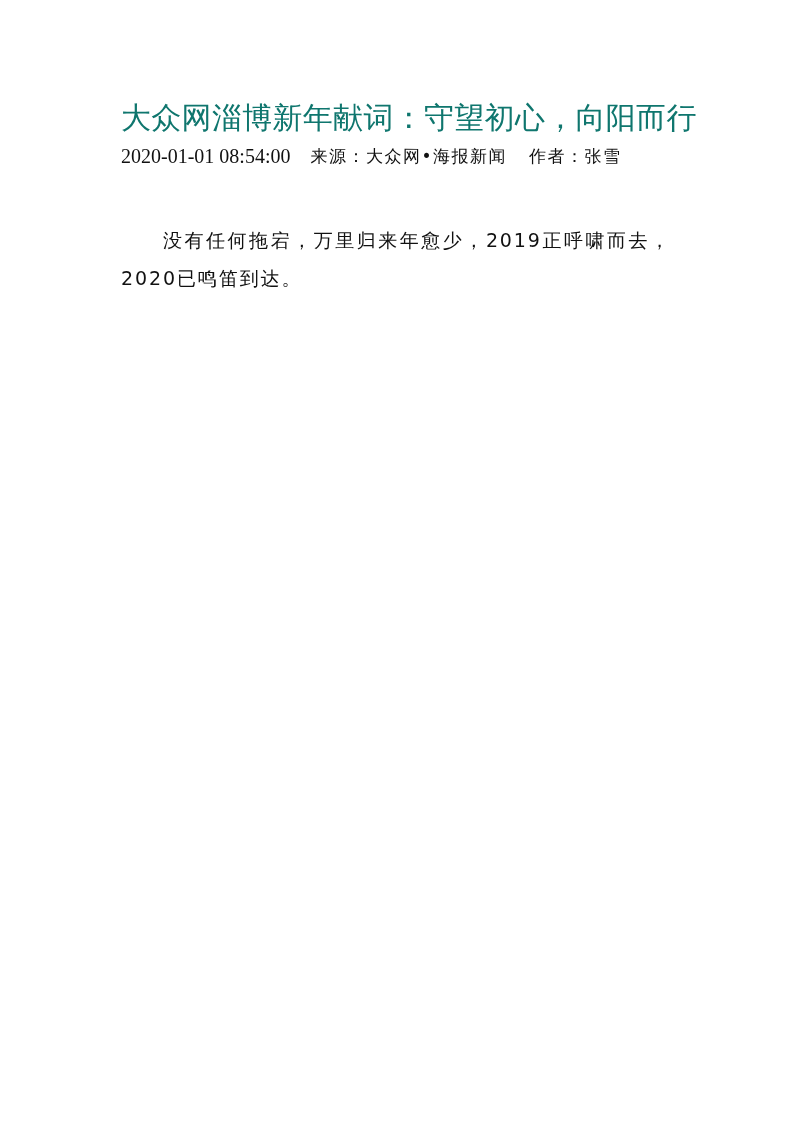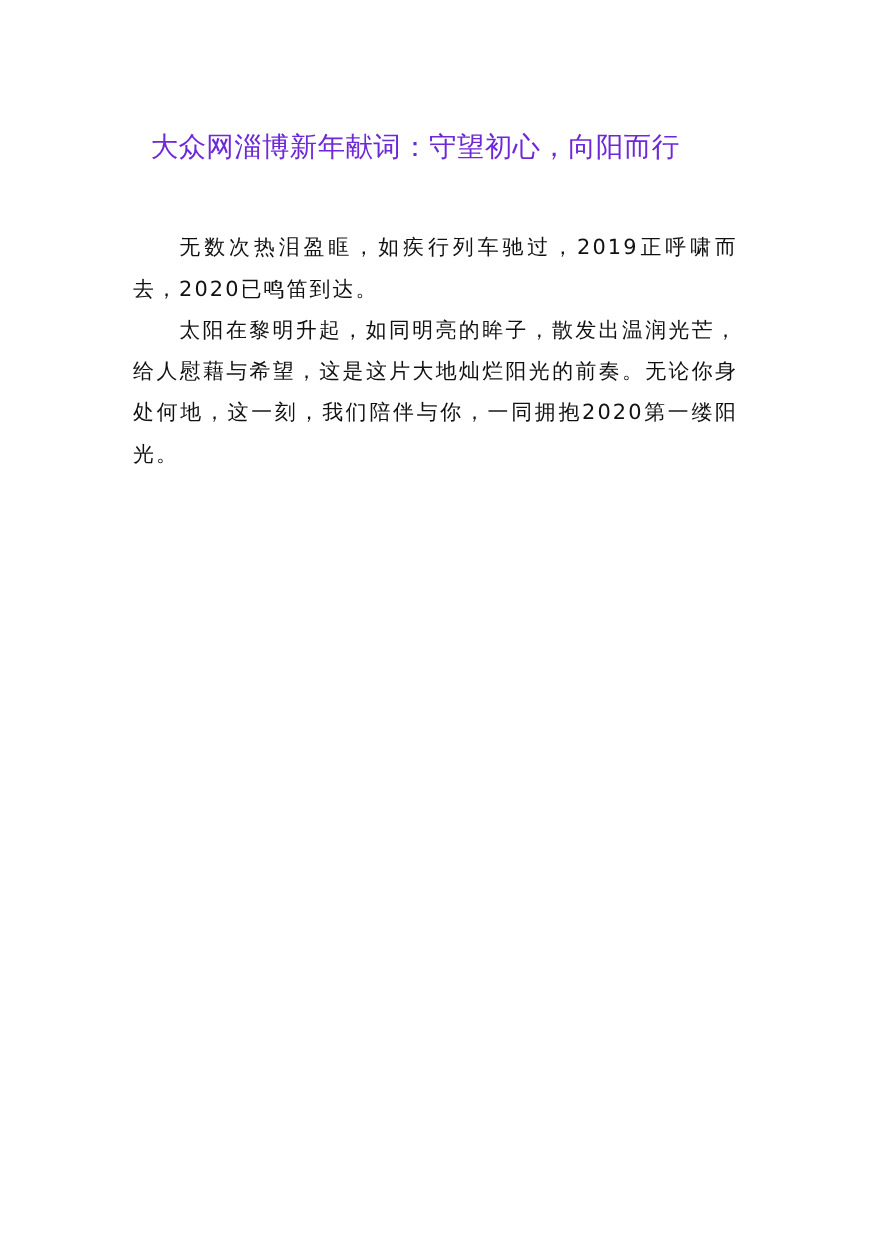--- a/index.html
+++ b/index.html
@@ -16,27 +16,27 @@
     color: #111111;
   }
   .page {
     position: absolute;
     left: 121px;
     top: 98px;
     width: 550px;
   }
   .title {
     font-family: "DejaVu Sans", "Liberation Sans", sans-serif;
-    font-size: 25px;
+    font-size: 30px;
     font-weight: normal;
     line-height: 40px;
-    margin: 16px;
+    margin: 0;
     white-space: nowrap;
     letter-spacing: 0.3px;
-    color: #6d28d9;
+    color: #0f766e;
   }
   .meta {
     margin-top: 5px;
     font-size: 18px;
     line-height: 26px;
     white-space: nowrap;
     display: flex;
     gap: 0;
     color: #111;
   }
@@ -62,17 +62,21 @@
     text-indent: 42px;
     text-align: justify;
     margin: 0;
   }
 </style>
 </head>
 <body>
 
 <div class="page">
   <h1 class="title">大众网淄博新年献词：守望初心，向阳而行</h1>
+  <div class="meta">
+    <span class="date">2020-01-01 08:54:00</span>
+    <span class="label source">来源：大众网•海报新闻</span>
+    <span class="label author">作者：张雪</span>
+  </div>
   <div class="body">
-    <p class="para">无数次热泪盈眶，如疾行列车驰过，2019正呼啸而去，2020已鸣笛到达。</p>
-    <p class="para">太阳在黎明升起，如同明亮的眸子，散发出温润光芒，给人慰藉与希望，这是这片大地灿烂阳光的前奏。无论你身处何地，这一刻，我们陪伴与你，一同拥抱2020第一缕阳光。</p>
+    <p class="para">没有任何拖宕，万里归来年愈少，2019正呼啸而去，2020已鸣笛到达。</p>
   </div>
 </div>
 
 </body></html>

